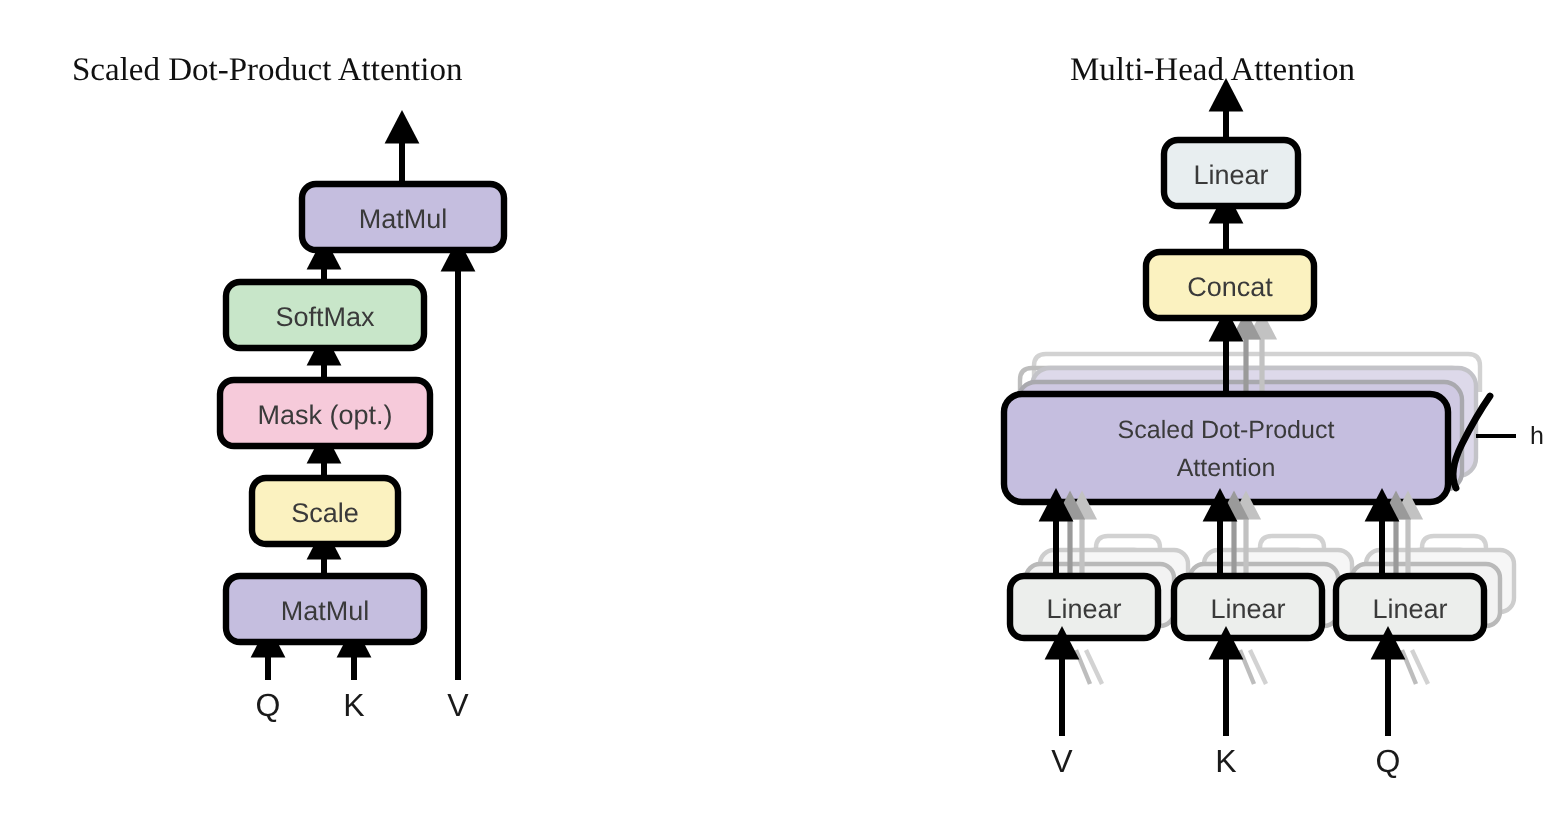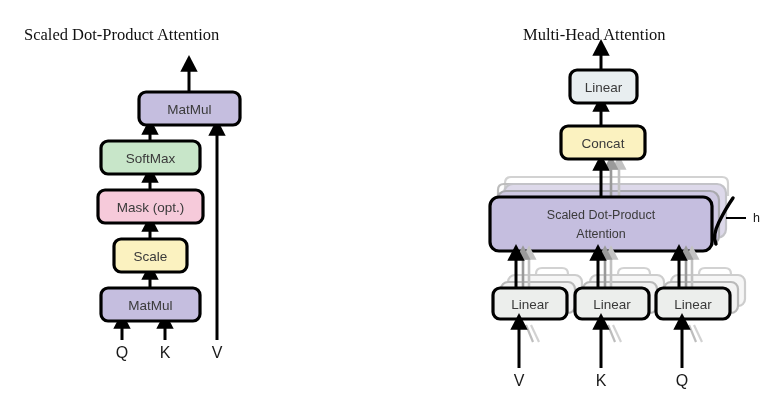--- a/index.html
+++ b/index.html
@@ -1,18 +1,18 @@
 <!DOCTYPE html>
 <html><head>
 <meta charset="utf-8">
 <style>
   html,body{margin:0;padding:0;background:#ffffff;}
   body{width:779px;height:418px;overflow:hidden;
        font-family:"Liberation Sans", sans-serif;}
-  #stage{position:relative;width:730px;height:418px;background:#fff;}
+  #stage{position:relative;width:730px;height:418px;background:#fff;padding-left:12px;}
   svg{display:block;}
   .title{font-family:"Liberation Serif", serif;font-size:16.5px;fill:#111;}
   .boxlabel{font-family:"Liberation Sans", sans-serif;font-size:13.5px;fill:#3a3a3a;}
   .boxlabel-sm{font-family:"Liberation Sans", sans-serif;font-size:12.5px;fill:#3a3a3a;}
   .qkv{font-family:"Liberation Sans", sans-serif;font-size:16px;fill:#1a1a1a;}
   .hlabel{font-family:"Liberation Sans", sans-serif;font-size:12.5px;fill:#1a1a1a;}
   .bx{stroke:#000;stroke-width:3.2;}
   .ghost1{fill:#f2f2f2;stroke:#b9b9b9;stroke-width:2.2;}
   .ghost2{fill:#f6f6f6;stroke:#cdcdcd;stroke-width:2.2;}
   .ghostp1{fill:#cfc9e2;stroke:#a9a9ae;stroke-width:2.2;}

